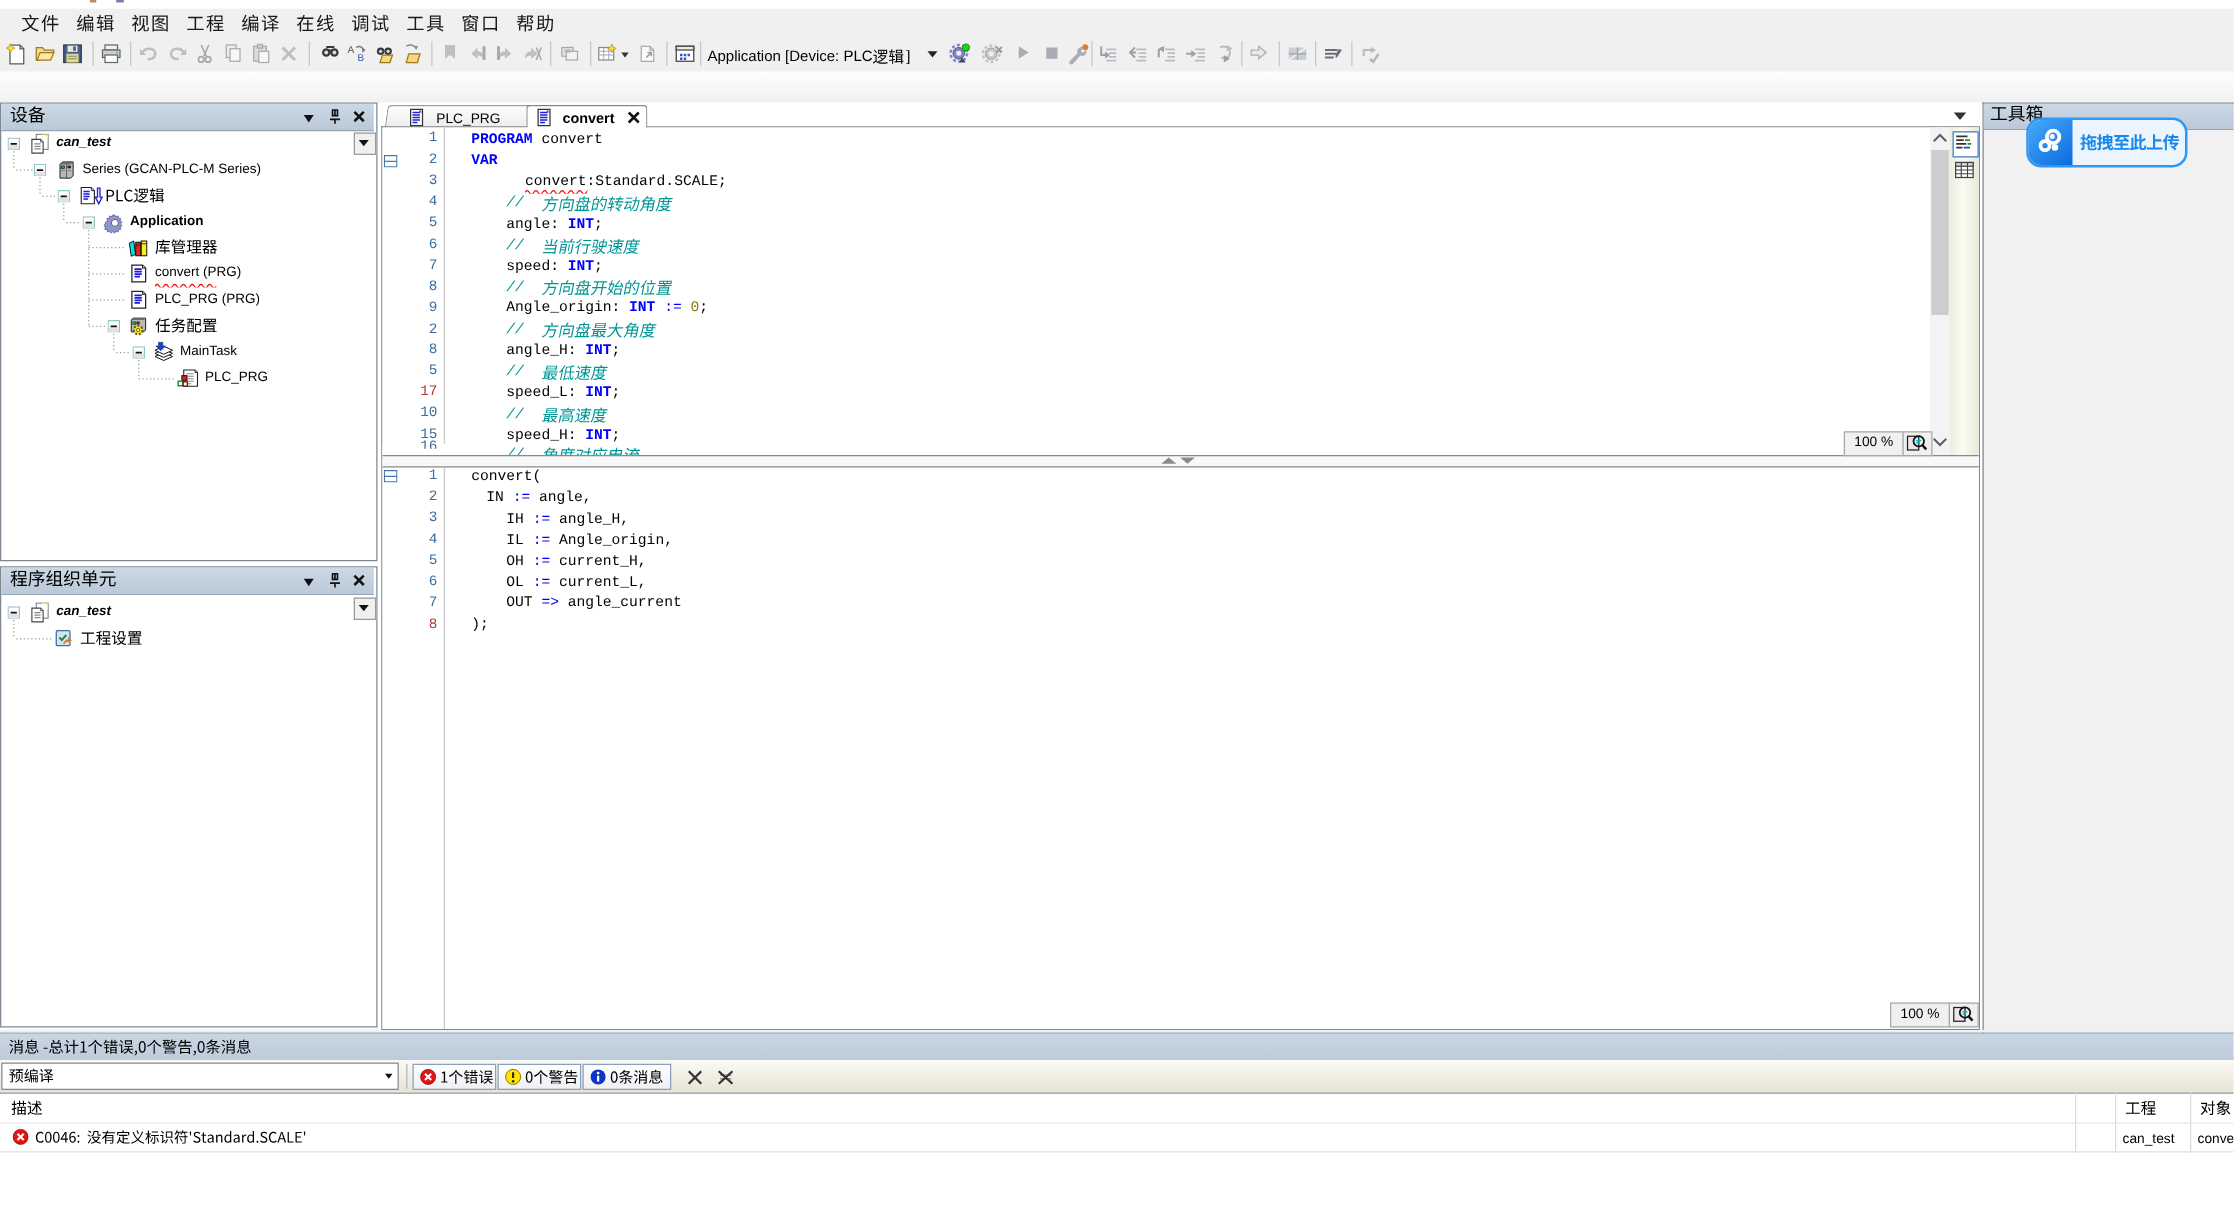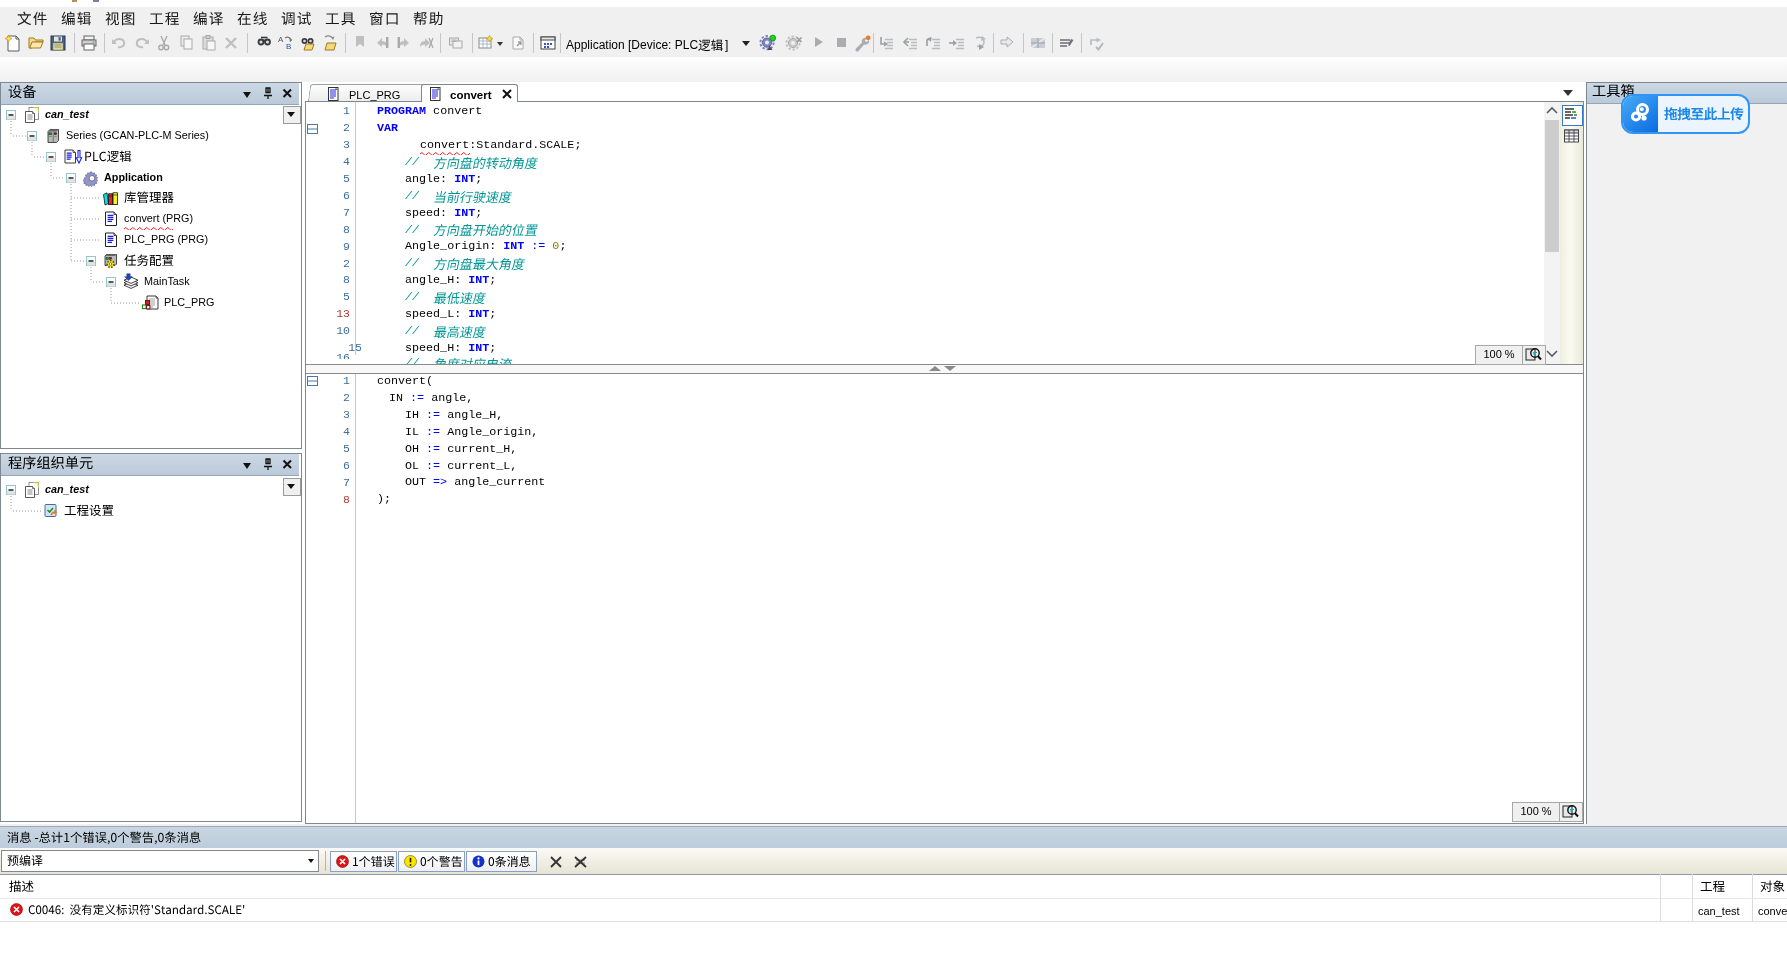--- a/index.html
+++ b/index.html
@@ -690,32 +690,32 @@
 <div class="a mono" style="left:377px;top:272.2px">    angle_H: <span class="kw">INT</span>;</div>
 <div class="ln" style="left:320px;top:290.3px;color:#3c6e9e">5</div>
 <div class="a mono" style="left:377px;top:289.1px;color:#009595;font-style:italic">    // </div>
 <div style="position:absolute;left:433px;top:290.9px;width:1px;height:1px">
     <svg width="57" height="18" viewBox="0 0 57 18" style="position:absolute;left:0;top:0;overflow:visible">
       <g transform="translate(0,12) skewX(-11)">
         <path d="M3.2 -8.3H9.8V-7.3H3.2ZM3.2 -9.8H9.8V-8.9H3.2ZM2.3 -10.5V-6.6H10.8V-10.5ZM5.1 -5.1V-4.2H2.8V-5.1ZM0.6 -0.6 0.7 0.3 5.1 -0.2V1.0H6.1V-0.3L6.8 -0.4V-1.2L6.1 -1.1V-5.1H12.3V-5.9H0.6V-5.1H1.9V-0.7ZM6.6 -4.3V-3.5H7.4L7.1 -3.4C7.5 -2.5 8.0 -1.6 8.7 -0.9C8.0 -0.4 7.2 0.0 6.4 0.3C6.6 0.5 6.8 0.8 6.9 1.0C7.7 0.7 8.6 0.2 9.4 -0.3C10.1 0.3 11.0 0.7 11.9 1.0C12.1 0.8 12.3 0.4 12.5 0.2C11.6 0.0 10.7 -0.4 10.0 -0.9C10.9 -1.8 11.6 -2.8 12.0 -4.1L11.4 -4.3L11.2 -4.3ZM8.0 -3.5H10.8C10.5 -2.7 10.0 -2.0 9.4 -1.5C8.8 -2.0 8.3 -2.7 8.0 -3.5ZM5.1 -3.5V-2.6H2.8V-3.5ZM5.1 -1.8V-1.0L2.8 -0.8V-1.8Z M20.5 -1.7C21.0 -0.9 21.5 0.2 21.7 0.8L22.4 0.6C22.2 -0.1 21.7 -1.1 21.2 -1.9ZM16.4 -10.9C15.7 -8.8 14.5 -6.8 13.3 -5.5C13.5 -5.3 13.7 -4.8 13.8 -4.6C14.3 -5.1 14.8 -5.6 15.2 -6.3V1.0H16.1V-7.8C16.6 -8.7 17.0 -9.7 17.4 -10.6ZM17.7 1.1C17.9 0.9 18.3 0.8 20.7 0.1C20.6 -0.1 20.6 -0.5 20.6 -0.7L18.8 -0.2V-5.0H21.8C22.2 -1.5 22.9 0.9 24.4 0.9C24.9 0.9 25.3 0.4 25.6 -1.6C25.4 -1.7 25.0 -1.9 24.9 -2.1C24.8 -0.9 24.6 -0.2 24.3 -0.2C23.6 -0.3 23.1 -2.2 22.7 -5.0H25.4V-5.9H22.6C22.5 -7.0 22.5 -8.2 22.4 -9.5C23.3 -9.6 24.1 -9.9 24.8 -10.1L24.0 -10.9C22.6 -10.3 20.1 -9.8 17.9 -9.5L17.9 -9.5L17.9 -0.5C17.9 -0.0 17.6 0.2 17.4 0.3C17.5 0.5 17.7 0.9 17.7 1.1ZM21.7 -5.9H18.8V-8.8C19.7 -8.9 20.6 -9.1 21.5 -9.3C21.5 -8.1 21.6 -7.0 21.7 -5.9Z M26.9 -9.9C27.6 -9.2 28.5 -8.2 28.9 -7.6L29.7 -8.2C29.2 -8.8 28.4 -9.8 27.6 -10.4ZM29.5 -6.3H26.6V-5.4H28.5V-1.3C27.9 -1.1 27.2 -0.5 26.5 0.1L27.2 0.9C27.8 0.1 28.5 -0.6 29.0 -0.6C29.3 -0.6 29.7 -0.2 30.3 0.1C31.2 0.7 32.3 0.8 33.8 0.8C35.0 0.8 37.3 0.7 38.2 0.7C38.2 0.4 38.4 -0.1 38.5 -0.3C37.2 -0.2 35.3 -0.1 33.8 -0.1C32.4 -0.1 31.3 -0.2 30.5 -0.7C30.0 -0.9 29.7 -1.1 29.5 -1.3ZM31.6 -6.9H33.6V-5.2H31.6ZM34.6 -6.9H36.8V-5.2H34.6ZM33.6 -10.9V-9.6H30.1V-8.7H33.6V-7.6H30.7V-4.4H33.2C32.4 -3.3 31.2 -2.3 30.0 -1.8C30.2 -1.6 30.5 -1.2 30.6 -1.0C31.7 -1.6 32.8 -2.6 33.6 -3.7V-0.6H34.6V-3.7C35.7 -2.9 36.8 -1.9 37.4 -1.2L38.1 -1.9C37.4 -2.6 36.0 -3.6 34.9 -4.4H37.7V-7.6H34.6V-8.7H38.3V-9.6H34.6V-10.9Z M44.0 -8.4V-7.2H41.9V-6.4H44.0V-4.3H49.1V-6.4H51.2V-7.2H49.1V-8.4H48.1V-7.2H45.0V-8.4ZM48.1 -6.4V-5.1H45.0V-6.4ZM48.8 -2.6C48.3 -2.0 47.5 -1.4 46.5 -1.0C45.6 -1.4 44.9 -2.0 44.3 -2.6ZM42.1 -3.4V-2.6H43.8L43.4 -2.5C43.9 -1.7 44.6 -1.1 45.5 -0.6C44.2 -0.2 42.9 0.0 41.5 0.1C41.6 0.4 41.8 0.7 41.9 1.0C43.5 0.8 45.1 0.5 46.5 -0.1C47.8 0.5 49.3 0.8 50.9 1.0C51.1 0.8 51.3 0.4 51.5 0.2C50.1 0.1 48.7 -0.2 47.6 -0.6C48.7 -1.2 49.7 -2.0 50.3 -3.2L49.7 -3.5L49.5 -3.4ZM45.1 -10.8C45.3 -10.4 45.5 -10.0 45.7 -9.6H40.6V-6.1C40.6 -4.1 40.5 -1.4 39.5 0.6C39.7 0.7 40.2 0.9 40.4 1.0C41.4 -1.0 41.6 -4.0 41.6 -6.1V-8.7H51.3V-9.6H46.8C46.6 -10.0 46.4 -10.6 46.1 -11.0Z" fill="#009595"></path>
       </g>
     </svg>
   </div>
-<div class="ln" style="left:320px;top:307.2px;color:#b03a34">13</div>
+<div class="ln" style="left:320px;top:307.2px;color:#b03a34">17</div>
 <div class="a mono" style="left:377px;top:306.0px">    speed_L: <span class="kw">INT</span>;</div>
 <div class="ln" style="left:320px;top:324.1px;color:#3c6e9e">10</div>
 <div class="a mono" style="left:377px;top:322.9px;color:#009595;font-style:italic">    // </div>
 <div style="position:absolute;left:433px;top:324.7px;width:1px;height:1px">
     <svg width="57" height="18" viewBox="0 0 57 18" style="position:absolute;left:0;top:0;overflow:visible">
       <g transform="translate(0,12) skewX(-11)">
         <path d="M3.2 -8.3H9.8V-7.3H3.2ZM3.2 -9.8H9.8V-8.9H3.2ZM2.3 -10.5V-6.6H10.8V-10.5ZM5.1 -5.1V-4.2H2.8V-5.1ZM0.6 -0.6 0.7 0.3 5.1 -0.2V1.0H6.1V-0.3L6.8 -0.4V-1.2L6.1 -1.1V-5.1H12.3V-5.9H0.6V-5.1H1.9V-0.7ZM6.6 -4.3V-3.5H7.4L7.1 -3.4C7.5 -2.5 8.0 -1.6 8.7 -0.9C8.0 -0.4 7.2 0.0 6.4 0.3C6.6 0.5 6.8 0.8 6.9 1.0C7.7 0.7 8.6 0.2 9.4 -0.3C10.1 0.3 11.0 0.7 11.9 1.0C12.1 0.8 12.3 0.4 12.5 0.2C11.6 0.0 10.7 -0.4 10.0 -0.9C10.9 -1.8 11.6 -2.8 12.0 -4.1L11.4 -4.3L11.2 -4.3ZM8.0 -3.5H10.8C10.5 -2.7 10.0 -2.0 9.4 -1.5C8.8 -2.0 8.3 -2.7 8.0 -3.5ZM5.1 -3.5V-2.6H2.8V-3.5ZM5.1 -1.8V-1.0L2.8 -0.8V-1.8Z M16.7 -7.3H22.3V-6.1H16.7ZM15.7 -8.0V-5.4H23.4V-8.0ZM18.7 -10.7 19.1 -9.6H13.8V-8.7H25.2V-9.6H20.2C20.0 -10.0 19.9 -10.5 19.7 -11.0ZM14.2 -4.6V1.0H15.2V-3.8H23.8V0.0C23.8 0.2 23.7 0.2 23.6 0.2C23.4 0.2 22.8 0.2 22.2 0.2C22.4 0.4 22.5 0.7 22.6 0.9C23.4 0.9 23.9 0.9 24.3 0.8C24.6 0.7 24.8 0.5 24.8 0.0V-4.6ZM16.7 -3.1V0.3H17.6V-0.4H22.2V-3.1ZM17.6 -2.3H21.3V-1.1H17.6Z M26.9 -9.9C27.6 -9.2 28.5 -8.2 28.9 -7.6L29.7 -8.2C29.2 -8.8 28.4 -9.8 27.6 -10.4ZM29.5 -6.3H26.6V-5.4H28.5V-1.3C27.9 -1.1 27.2 -0.5 26.5 0.1L27.2 0.9C27.8 0.1 28.5 -0.6 29.0 -0.6C29.3 -0.6 29.7 -0.2 30.3 0.1C31.2 0.7 32.3 0.8 33.8 0.8C35.0 0.8 37.3 0.7 38.2 0.7C38.2 0.4 38.4 -0.1 38.5 -0.3C37.2 -0.2 35.3 -0.1 33.8 -0.1C32.4 -0.1 31.3 -0.2 30.5 -0.7C30.0 -0.9 29.7 -1.1 29.5 -1.3ZM31.6 -6.9H33.6V-5.2H31.6ZM34.6 -6.9H36.8V-5.2H34.6ZM33.6 -10.9V-9.6H30.1V-8.7H33.6V-7.6H30.7V-4.4H33.2C32.4 -3.3 31.2 -2.3 30.0 -1.8C30.2 -1.6 30.5 -1.2 30.6 -1.0C31.7 -1.6 32.8 -2.6 33.6 -3.7V-0.6H34.6V-3.7C35.7 -2.9 36.8 -1.9 37.4 -1.2L38.1 -1.9C37.4 -2.6 36.0 -3.6 34.9 -4.4H37.7V-7.6H34.6V-8.7H38.3V-9.6H34.6V-10.9Z M44.0 -8.4V-7.2H41.9V-6.4H44.0V-4.3H49.1V-6.4H51.2V-7.2H49.1V-8.4H48.1V-7.2H45.0V-8.4ZM48.1 -6.4V-5.1H45.0V-6.4ZM48.8 -2.6C48.3 -2.0 47.5 -1.4 46.5 -1.0C45.6 -1.4 44.9 -2.0 44.3 -2.6ZM42.1 -3.4V-2.6H43.8L43.4 -2.5C43.9 -1.7 44.6 -1.1 45.5 -0.6C44.2 -0.2 42.9 0.0 41.5 0.1C41.6 0.4 41.8 0.7 41.9 1.0C43.5 0.8 45.1 0.5 46.5 -0.1C47.8 0.5 49.3 0.8 50.9 1.0C51.1 0.8 51.3 0.4 51.5 0.2C50.1 0.1 48.7 -0.2 47.6 -0.6C48.7 -1.2 49.7 -2.0 50.3 -3.2L49.7 -3.5L49.5 -3.4ZM45.1 -10.8C45.3 -10.4 45.5 -10.0 45.7 -9.6H40.6V-6.1C40.6 -4.1 40.5 -1.4 39.5 0.6C39.7 0.7 40.2 0.9 40.4 1.0C41.4 -1.0 41.6 -4.0 41.6 -6.1V-8.7H51.3V-9.6H46.8C46.6 -10.0 46.4 -10.6 46.1 -11.0Z" fill="#009595"></path>
       </g>
     </svg>
   </div>
-<div class="ln" style="left:332px;top:341.0px;color:#3c6e9e">15</div>
+<div class="ln" style="left:320px;top:341.0px;color:#3c6e9e">15</div>
 <div class="a mono" style="left:377px;top:339.8px">    speed_H: <span class="kw">INT</span>;</div>
 <div class="a" style="left:306px;top:355px;width:1238px;height:9px;overflow:hidden;background:#fff">
     <div style="position:absolute;left:71px;top:1.2px;font-family:'Liberation Mono',monospace;font-size:11.7px;color:#009595;font-style:italic;white-space:pre">    // </div>
     <div style="position:absolute;left:127px;top:2.0px;width:1px;height:1px">
       <svg width="83" height="18" viewBox="0 0 83 18" style="position:absolute;left:0;top:0;overflow:visible">
         <g transform="translate(0,12) skewX(-11)">
           <path d="M3.5 -7.0H6.3V-5.4H3.5ZM3.5 -7.9H3.4C3.8 -8.3 4.2 -8.8 4.5 -9.2H8.2C7.9 -8.8 7.5 -8.3 7.1 -7.9ZM10.4 -7.0V-5.4H7.3V-7.0ZM4.4 -11.0C3.7 -9.6 2.5 -8.1 0.7 -6.9C1.0 -6.7 1.3 -6.4 1.5 -6.2C1.8 -6.4 2.2 -6.7 2.5 -7.0V-4.7C2.5 -3.0 2.3 -1.0 0.9 0.4C1.1 0.6 1.4 0.9 1.6 1.1C2.5 0.3 3.0 -0.8 3.2 -2.0H6.3V0.8H7.3V-2.0H10.4V-0.2C10.4 -0.0 10.3 0.0 10.1 0.0C9.9 0.1 9.1 0.1 8.3 0.0C8.4 0.3 8.6 0.7 8.6 1.0C9.7 1.0 10.4 1.0 10.8 0.8C11.2 0.7 11.4 0.4 11.4 -0.2V-7.9H8.3C8.7 -8.4 9.2 -9.1 9.6 -9.6L8.9 -10.1L8.7 -10.1H5.1L5.5 -10.8ZM3.5 -4.5H6.3V-2.8H3.4C3.4 -3.4 3.5 -4.0 3.5 -4.5ZM10.4 -4.5V-2.8H7.3V-4.5Z M18.0 -8.4V-7.2H15.9V-6.4H18.0V-4.3H23.1V-6.4H25.2V-7.2H23.1V-8.4H22.1V-7.2H19.0V-8.4ZM22.1 -6.4V-5.1H19.0V-6.4ZM22.8 -2.6C22.3 -2.0 21.5 -1.4 20.5 -1.0C19.6 -1.4 18.9 -2.0 18.3 -2.6ZM16.1 -3.4V-2.6H17.8L17.4 -2.5C17.9 -1.7 18.6 -1.1 19.5 -0.6C18.2 -0.2 16.9 0.0 15.5 0.1C15.6 0.4 15.8 0.7 15.9 1.0C17.5 0.8 19.1 0.5 20.5 -0.1C21.8 0.5 23.3 0.8 24.9 1.0C25.1 0.8 25.3 0.4 25.5 0.2C24.1 0.1 22.7 -0.2 21.6 -0.6C22.7 -1.2 23.7 -2.0 24.3 -3.2L23.7 -3.5L23.5 -3.4ZM19.1 -10.8C19.3 -10.4 19.5 -10.0 19.7 -9.6H14.6V-6.1C14.6 -4.1 14.5 -1.4 13.5 0.6C13.7 0.7 14.2 0.9 14.4 1.0C15.4 -1.0 15.6 -4.0 15.6 -6.1V-8.7H25.3V-9.6H20.8C20.6 -10.0 20.4 -10.6 20.1 -11.0Z M32.5 -5.1C33.1 -4.2 33.7 -3.0 33.9 -2.2L34.8 -2.6C34.6 -3.4 34.0 -4.6 33.3 -5.5ZM27.2 -5.9C28.0 -5.2 28.8 -4.3 29.6 -3.5C28.8 -1.8 27.8 -0.5 26.6 0.2C26.8 0.4 27.1 0.8 27.3 1.0C28.5 0.2 29.5 -1.0 30.3 -2.6C30.9 -1.9 31.3 -1.2 31.7 -0.6L32.4 -1.4C32.1 -2.0 31.4 -2.8 30.7 -3.7C31.3 -5.1 31.8 -6.9 32.0 -9.0L31.3 -9.2L31.2 -9.2H26.9V-8.3H30.9C30.7 -6.9 30.4 -5.6 30.0 -4.5C29.3 -5.2 28.6 -5.9 27.9 -6.5ZM35.9 -10.9V-7.8H32.3V-6.9H35.9V-0.3C35.9 -0.1 35.9 0.0 35.6 0.0C35.4 0.0 34.7 0.0 33.9 0.0C34.0 0.3 34.1 0.8 34.2 1.0C35.3 1.0 36.0 1.0 36.3 0.8C36.8 0.7 36.9 0.4 36.9 -0.3V-6.9H38.5V-7.8H36.9V-10.9Z M42.4 -6.4C43.0 -5.0 43.6 -3.1 43.8 -1.9L44.8 -2.3C44.5 -3.5 43.8 -5.3 43.3 -6.7ZM45.3 -7.1C45.7 -5.7 46.1 -3.8 46.3 -2.6L47.3 -2.9C47.1 -4.1 46.6 -5.9 46.1 -7.3ZM45.1 -10.8C45.3 -10.3 45.6 -9.7 45.8 -9.2H40.6V-5.7C40.6 -3.8 40.5 -1.3 39.5 0.6C39.7 0.7 40.1 1.0 40.3 1.1C41.4 -0.8 41.6 -3.7 41.6 -5.7V-8.3H51.2V-9.2H46.9C46.7 -9.7 46.3 -10.5 46.0 -11.0ZM41.7 -0.5V0.4H51.4V-0.5H47.9C49.1 -2.5 50.0 -4.9 50.7 -7.0L49.6 -7.4C49.2 -5.2 48.2 -2.5 46.9 -0.5Z M57.9 -5.3V-3.4H54.7V-5.3ZM58.9 -5.3H62.2V-3.4H58.9ZM57.9 -6.2H54.7V-8.1H57.9ZM58.9 -6.2V-8.1H62.2V-6.2ZM53.6 -9.0V-1.7H54.7V-2.5H57.9V-1.1C57.9 0.4 58.3 0.8 59.8 0.8C60.1 0.8 62.3 0.8 62.6 0.8C64.0 0.8 64.3 0.1 64.5 -1.8C64.2 -1.9 63.8 -2.1 63.5 -2.3C63.4 -0.6 63.3 -0.2 62.6 -0.2C62.1 -0.2 60.2 -0.2 59.8 -0.2C59.0 -0.2 58.9 -0.3 58.9 -1.1V-2.5H63.2V-9.0H58.9V-10.9H57.9V-9.0Z M72.5 -4.7V0.5H73.4V-4.7ZM70.2 -4.7V-3.4C70.2 -2.2 70.0 -0.7 68.4 0.4C68.7 0.5 69.0 0.8 69.1 1.0C70.9 -0.2 71.1 -1.9 71.1 -3.3V-4.7ZM74.8 -4.7V-0.6C74.8 0.2 74.9 0.4 75.1 0.6C75.2 0.8 75.5 0.8 75.8 0.8C75.9 0.8 76.3 0.8 76.4 0.8C76.6 0.8 76.9 0.8 77.1 0.7C77.2 0.6 77.3 0.4 77.4 0.2C77.5 -0.1 77.5 -0.8 77.5 -1.3C77.3 -1.4 77.0 -1.5 76.8 -1.7C76.8 -1.1 76.8 -0.6 76.8 -0.4C76.8 -0.2 76.7 -0.1 76.7 -0.0C76.6 0.0 76.5 0.0 76.4 0.0C76.3 0.0 76.1 0.0 76.0 0.0C75.9 0.0 75.8 0.0 75.8 -0.0C75.7 -0.1 75.7 -0.2 75.7 -0.5V-4.7ZM66.1 -10.1C66.9 -9.6 67.8 -8.9 68.3 -8.4L68.9 -9.2C68.4 -9.6 67.5 -10.3 66.7 -10.8ZM65.5 -6.5C66.4 -6.1 67.4 -5.5 67.9 -5.0L68.4 -5.8C67.9 -6.3 66.9 -6.9 66.0 -7.2ZM65.8 0.2 66.7 0.9C67.4 -0.3 68.3 -2.0 69.0 -3.3L68.3 -4.0C67.6 -2.5 66.5 -0.8 65.8 0.2ZM72.3 -10.7C72.5 -10.3 72.7 -9.7 72.8 -9.2H69.1V-8.3H71.7C71.1 -7.6 70.4 -6.7 70.2 -6.5C69.9 -6.3 69.5 -6.2 69.3 -6.1C69.4 -5.9 69.5 -5.4 69.5 -5.2C69.9 -5.3 70.5 -5.4 75.9 -5.7C76.1 -5.4 76.4 -5.1 76.5 -4.8L77.3 -5.3C76.8 -6.1 75.8 -7.3 75.0 -8.2L74.3 -7.7C74.6 -7.4 74.9 -6.9 75.3 -6.5L71.2 -6.3C71.7 -6.9 72.3 -7.7 72.8 -8.3H77.3V-9.2H73.8C73.7 -9.7 73.4 -10.4 73.2 -10.9Z" fill="#009595"></path>
         </g>
       </svg>
     </div>

